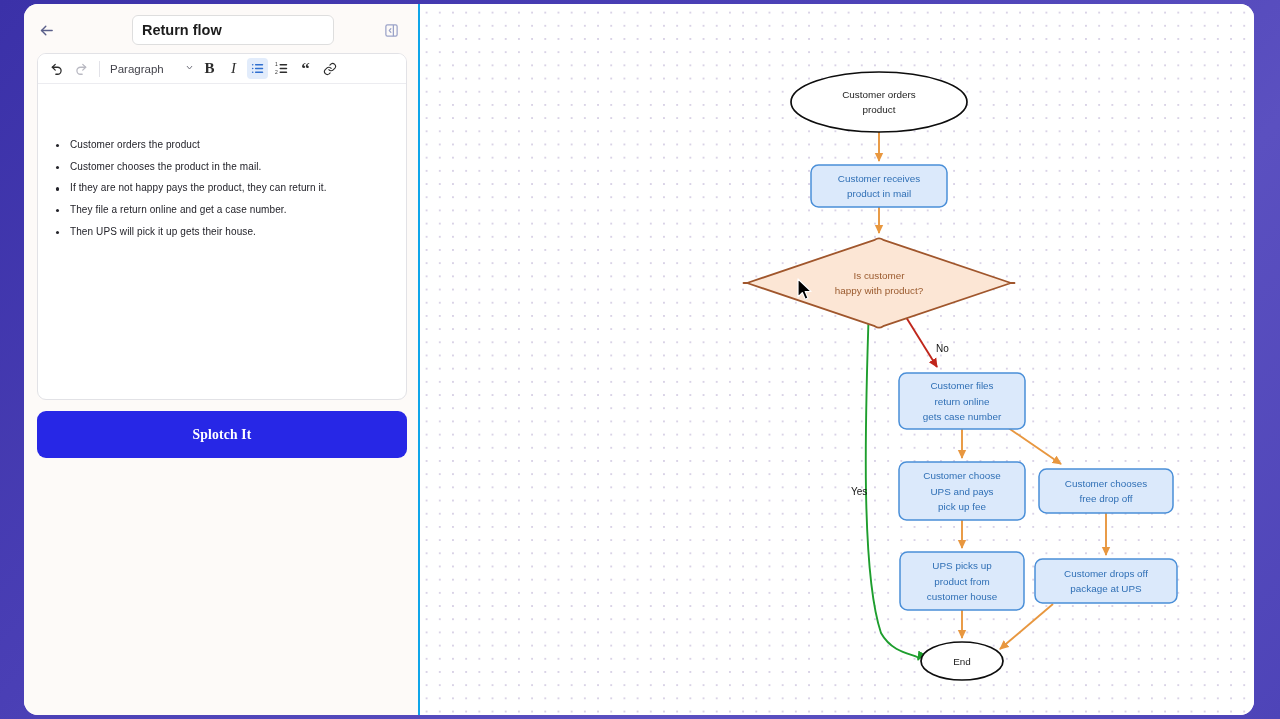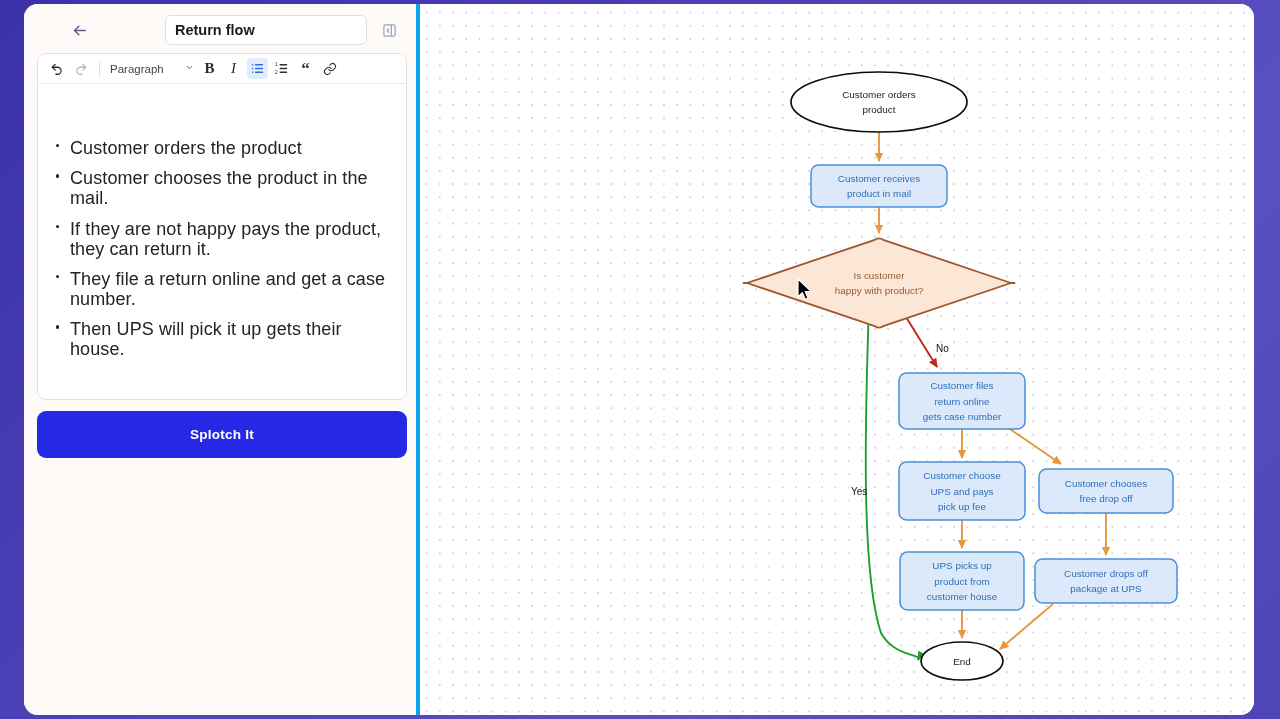--- a/index.html
+++ b/index.html
@@ -29,22 +29,21 @@
     display: flex;
   }
 
   
   #left-panel {
     width: 396px;
     height: 100%;
     background: #fdfaf8;
     position: relative;
     flex: 0 0 396px;
-    border-right: 4px solid #0ea5e9;
-    padding-left: 33px;
+    border-right: 2px solid #0ea5e9;
   }
 
   #panel-header {
     height: 52px;
     display: flex;
     align-items: center;
     padding: 0 14px 0 6px;
     gap: 8px;
   }
 
@@ -142,21 +141,21 @@
   .tb-quote { font-family: "Liberation Serif", serif; font-size: 17px; font-weight: bold; line-height: 1; }
 
   #editor-body {
     flex: 1 1 auto;
     padding: 11px 14px 10px 18px;
     overflow: hidden;
   }
   #doc-list { list-style: none; }
   #doc-list li {
     position: relative;
-    font-size: 18px;
+    font-size: 10px;
     color: #23232a;
     line-height: 1.1;
     padding-left: 14px;
     margin-bottom: 10.7px;
     letter-spacing: 0.1px;
   }
   #doc-list li::before {
     content: "";
     position: absolute;
     left: 0; top: 5px;
@@ -169,21 +168,21 @@
   #splotch-button {
     position: absolute;
     left: 13px;
     top: 407px;
     width: 370px;
     height: 47px;
     background: #2727e6;
     color: #ffffff;
     border: none;
     border-radius: 9px;
-    font-family: Liberation Sans, sans-serif;
+    font-family: Liberation Serif, serif;
     font-size: 13.6px;
     font-weight: bold;
     letter-spacing: 0.2px;
     cursor: pointer;
   }
 
   
   #canvas {
     flex: 1 1 auto;
     position: relative;

